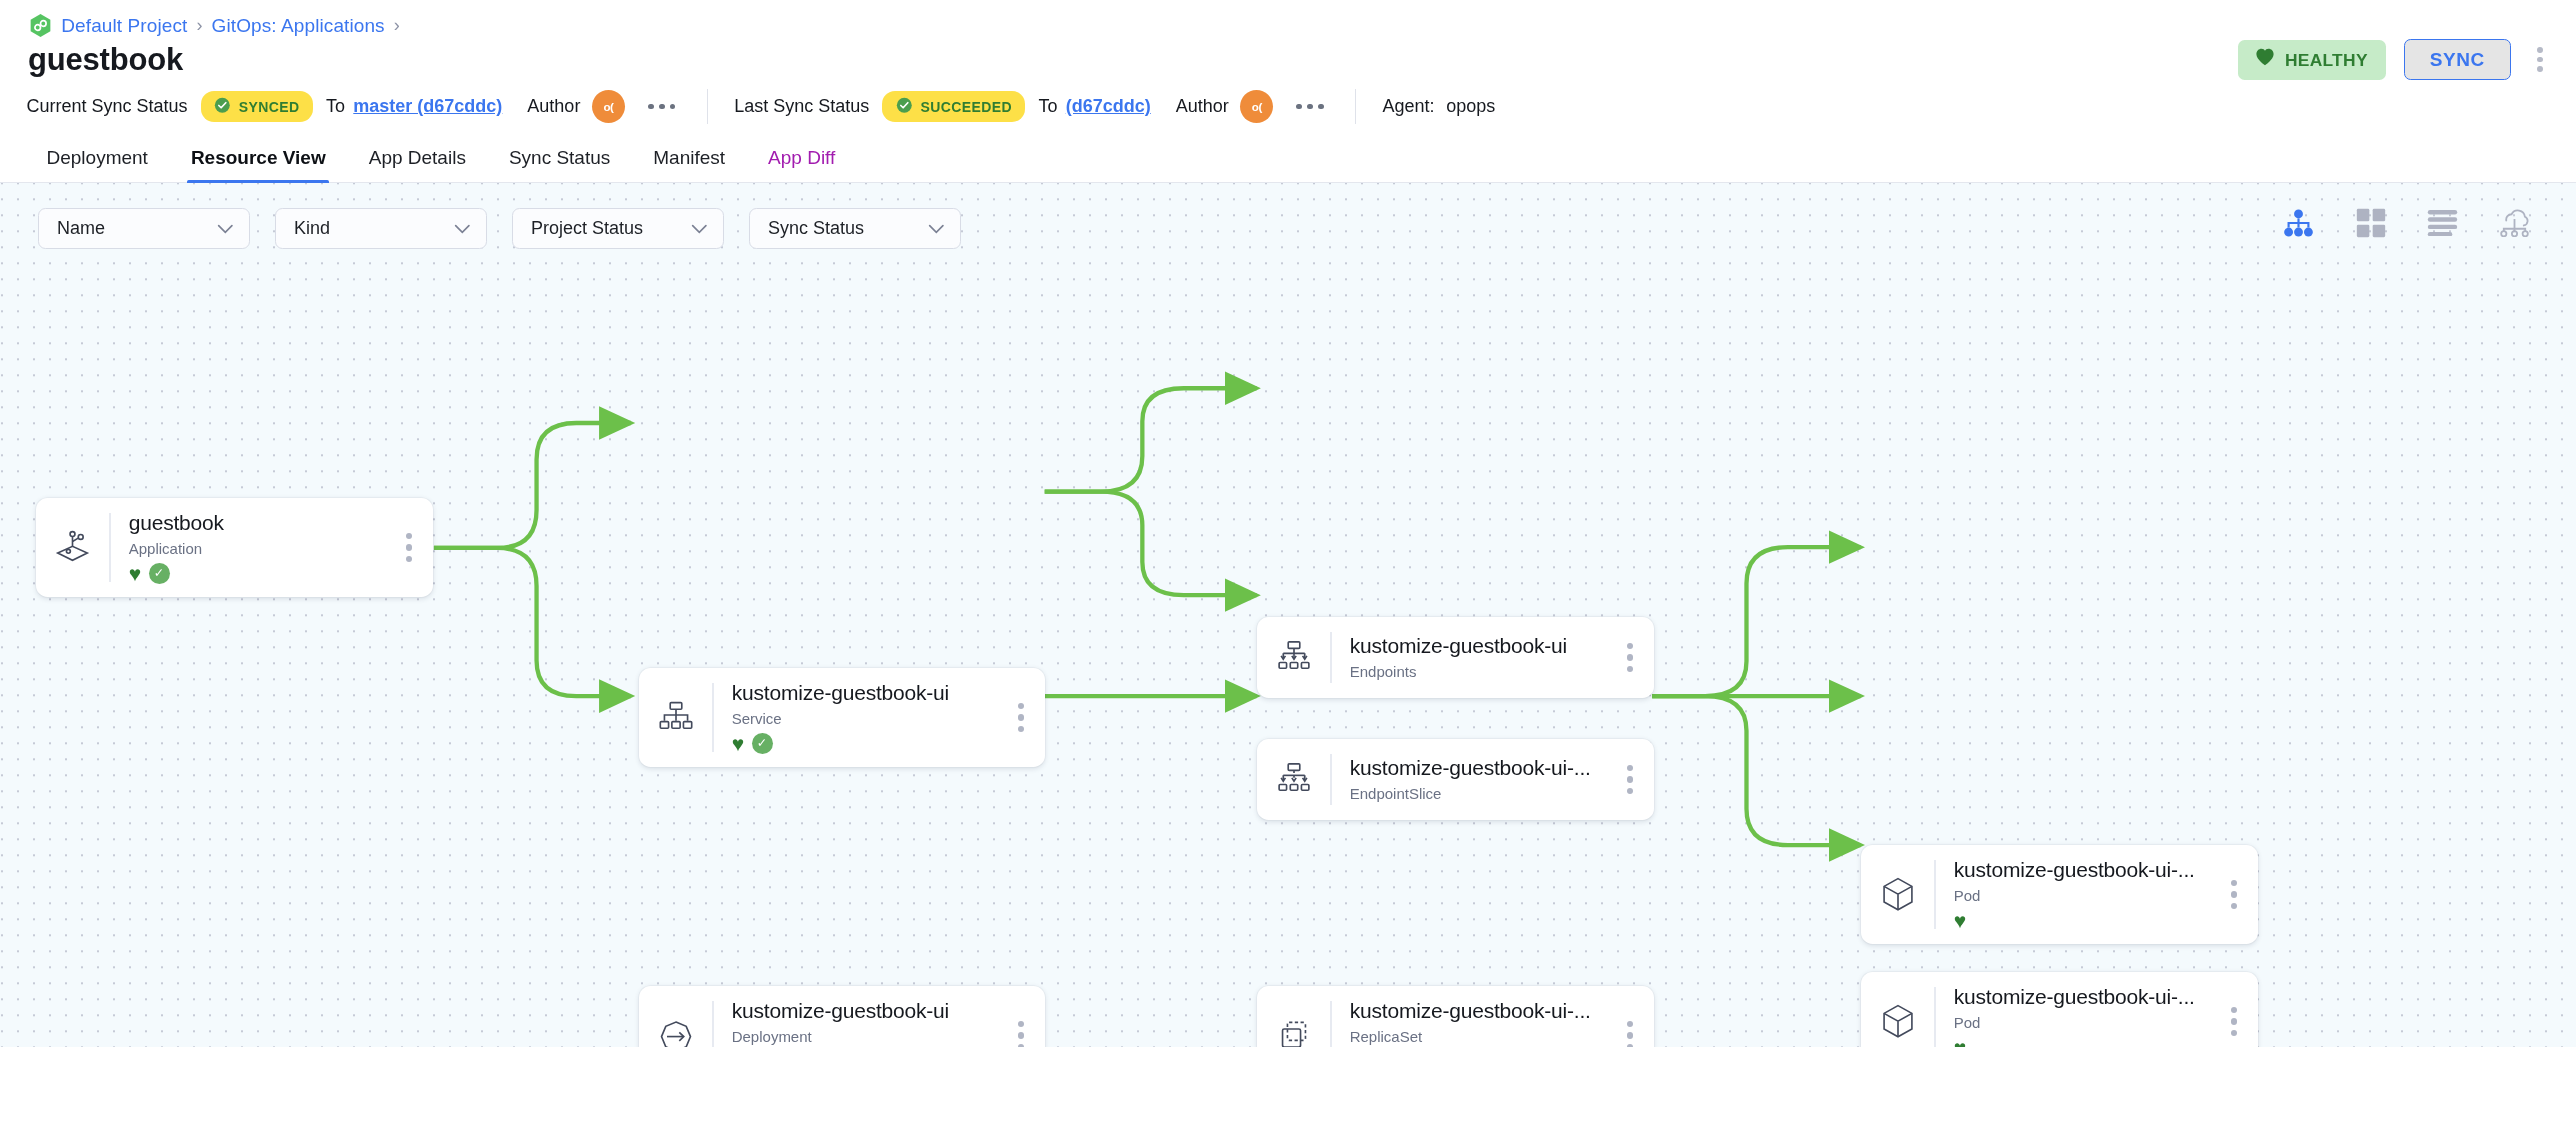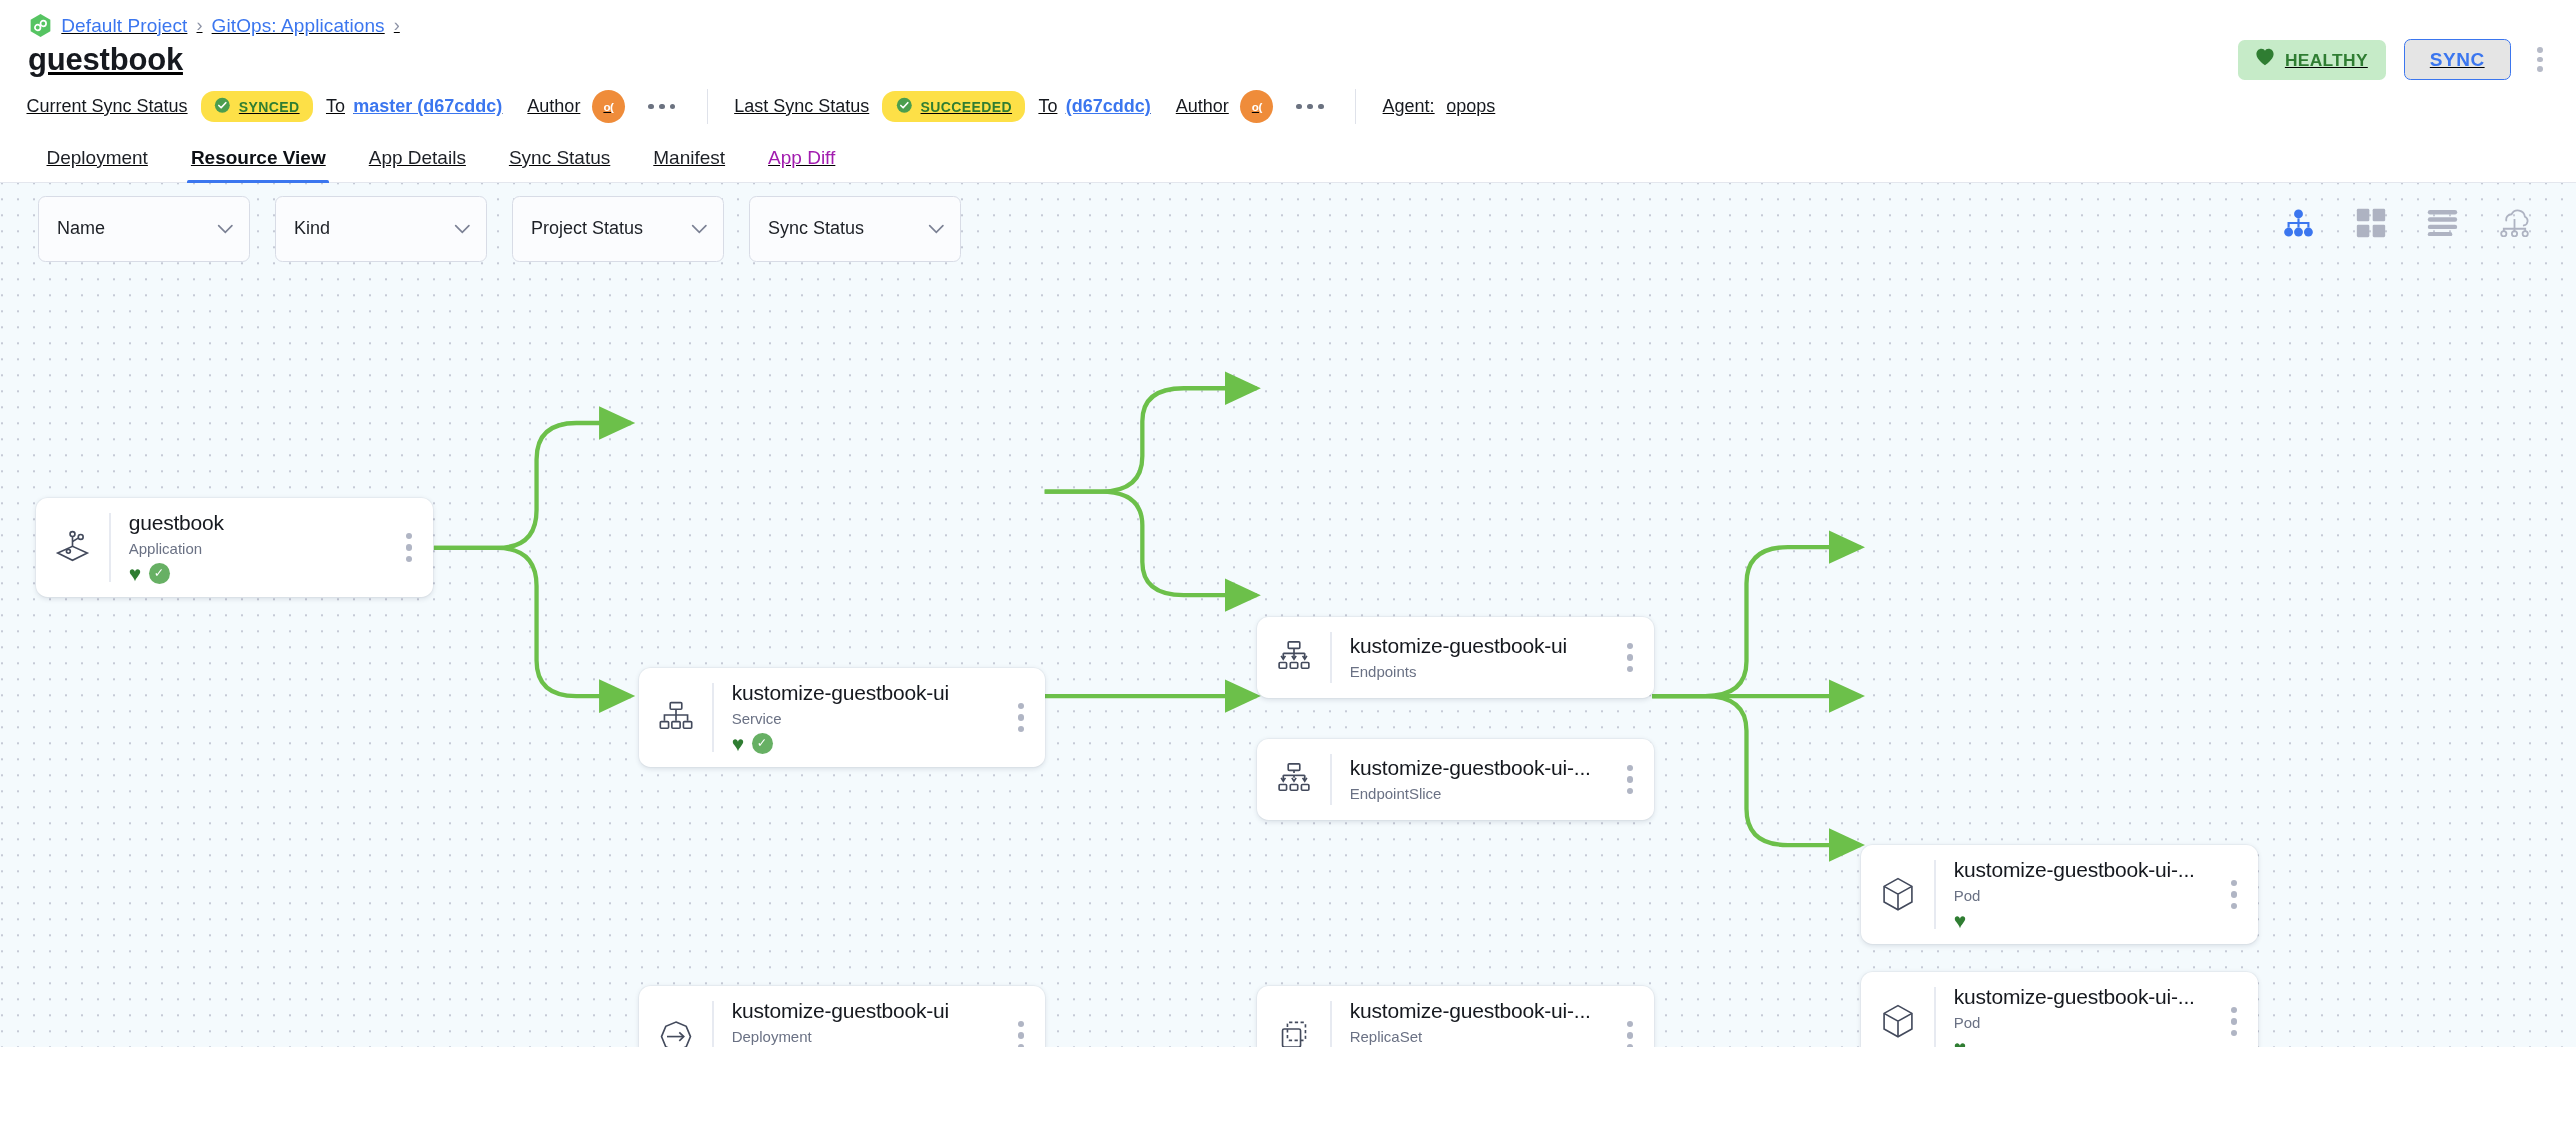--- a/index.html
+++ b/index.html
@@ -11,21 +11,20 @@
     background: #ffffff;
     -webkit-font-smoothing: antialiased;
   }
 
   
   .header {
     position: relative;
     width: 100%;
     background: #ffffff;
     padding: 0;
-    text-decoration: underline;
   }
 
   .breadcrumb-row {
     display: flex;
     align-items: center;
     gap: 8.3px;
     padding: 18px 0 0 28px;
     height: 33px;
   }
   .bc-logo {
@@ -202,21 +201,21 @@
     z-index: 5;
   }
   .filters { display: flex; gap: 25px; align-items: center; }
   .select {
     position: relative;
     display: inline-flex;
     align-items: center;
     background: #fbfcfe;
     border: 1.7px solid #d8dce6;
     border-radius: 7.4px;
-    height: 66px;
+    height: 41px;
     min-width: 212px;
     padding: 0 15px 0 18px;
     font-size: 18px;
     color: #1d2026;
     cursor: pointer;
     justify-content: space-between;
     gap: 15px;
     margin-top: 12px;
   }
   .chev { color: #7b8194; font-size: 15px; line-height: 1; }

